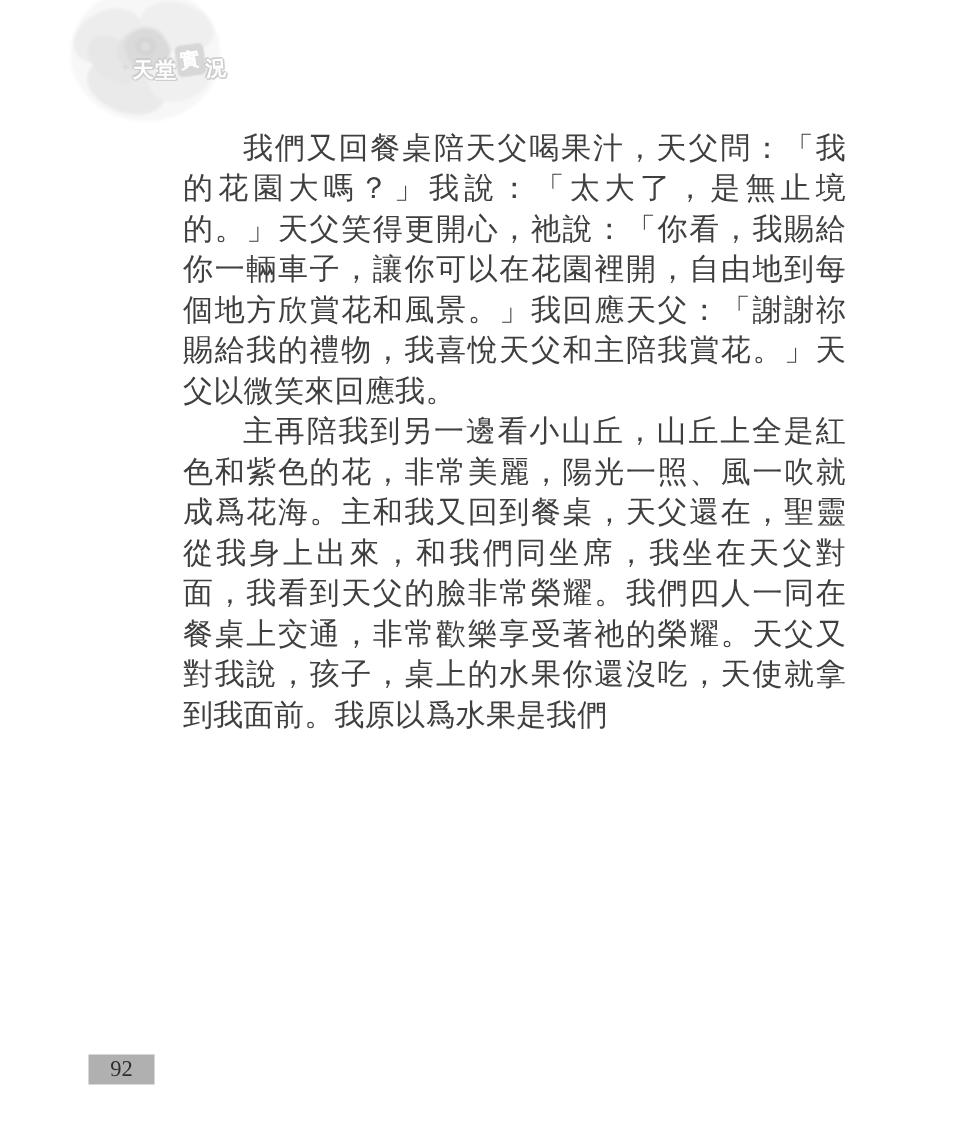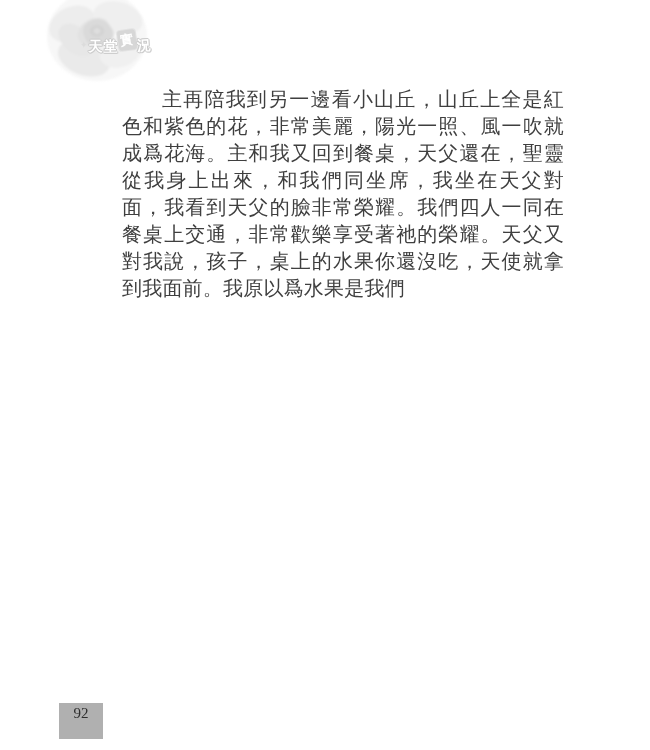--- a/index.html
+++ b/index.html
@@ -83,21 +83,21 @@
     margin: 0;
     text-indent: 2em;
   }
 
   
   .page-number {
     position: absolute;
     left: 59px;
     top: 703px;
     width: 44px;
-    height: 36px;
+    height: 20px;
     background: #b0b0b0;
     color: #2e2e2e;
     font-size: 15px;
     line-height: 20px;
     text-align: center;
     font-family: "Liberation Serif", "DejaVu Serif", serif;
   }
 </style>
 </head>
 <body>
@@ -117,18 +117,19 @@
       <ellipse cx="57" cy="37" rx="7" ry="6" fill="#d3d3d3"></ellipse>
       <ellipse cx="57" cy="37" rx="3.5" ry="3" fill="#dedede"></ellipse>
     </svg>
 
     <div class="logo">
       <span class="sparkle">✦</span><span class="logo-char">天</span><span class="logo-char">堂</span><span class="logo-char badge">實</span><span class="logo-char tilt">況</span>
     </div>
   </div>
 
   <main class="text-block">
+    <p>我們又回餐桌陪天父喝果汁，天父問：「我的花園大嗎？」我說：「太大了，是無止境的。」天父笑得更開心，祂說：「你看，我賜給你一輛車子，讓你可以在花園裡開，自由地到每個地方欣賞花和風景。」我回應天父：「謝謝祢賜給我的禮物，我喜悅天父和主陪我賞花。」天父以微笑來回應我。</p>
     <p>主再陪我到另一邊看小山丘，山丘上全是紅色和紫色的花，非常美麗，陽光一照、風一吹就成爲花海。主和我又回到餐桌，天父還在，聖靈從我身上出來，和我們同坐席，我坐在天父對面，我看到天父的臉非常榮耀。我們四人一同在餐桌上交通，非常歡樂享受著祂的榮耀。天父又對我說，孩子，桌上的水果你還沒吃，天使就拿到我面前。我原以爲水果是我們</p>
   </main>
 
   <div class="page-number">92</div>
 
 </div>
 
 </body></html>

